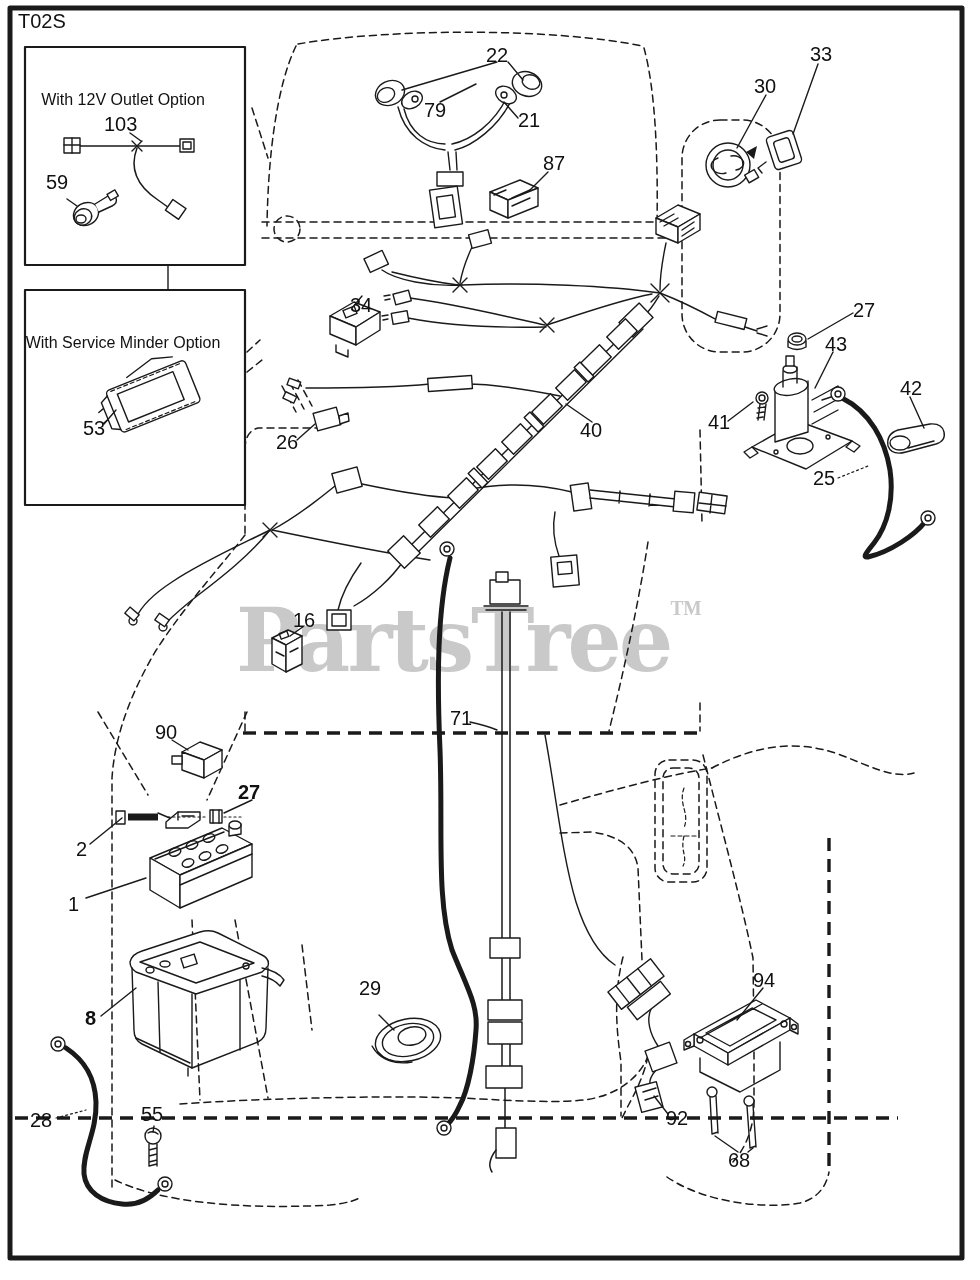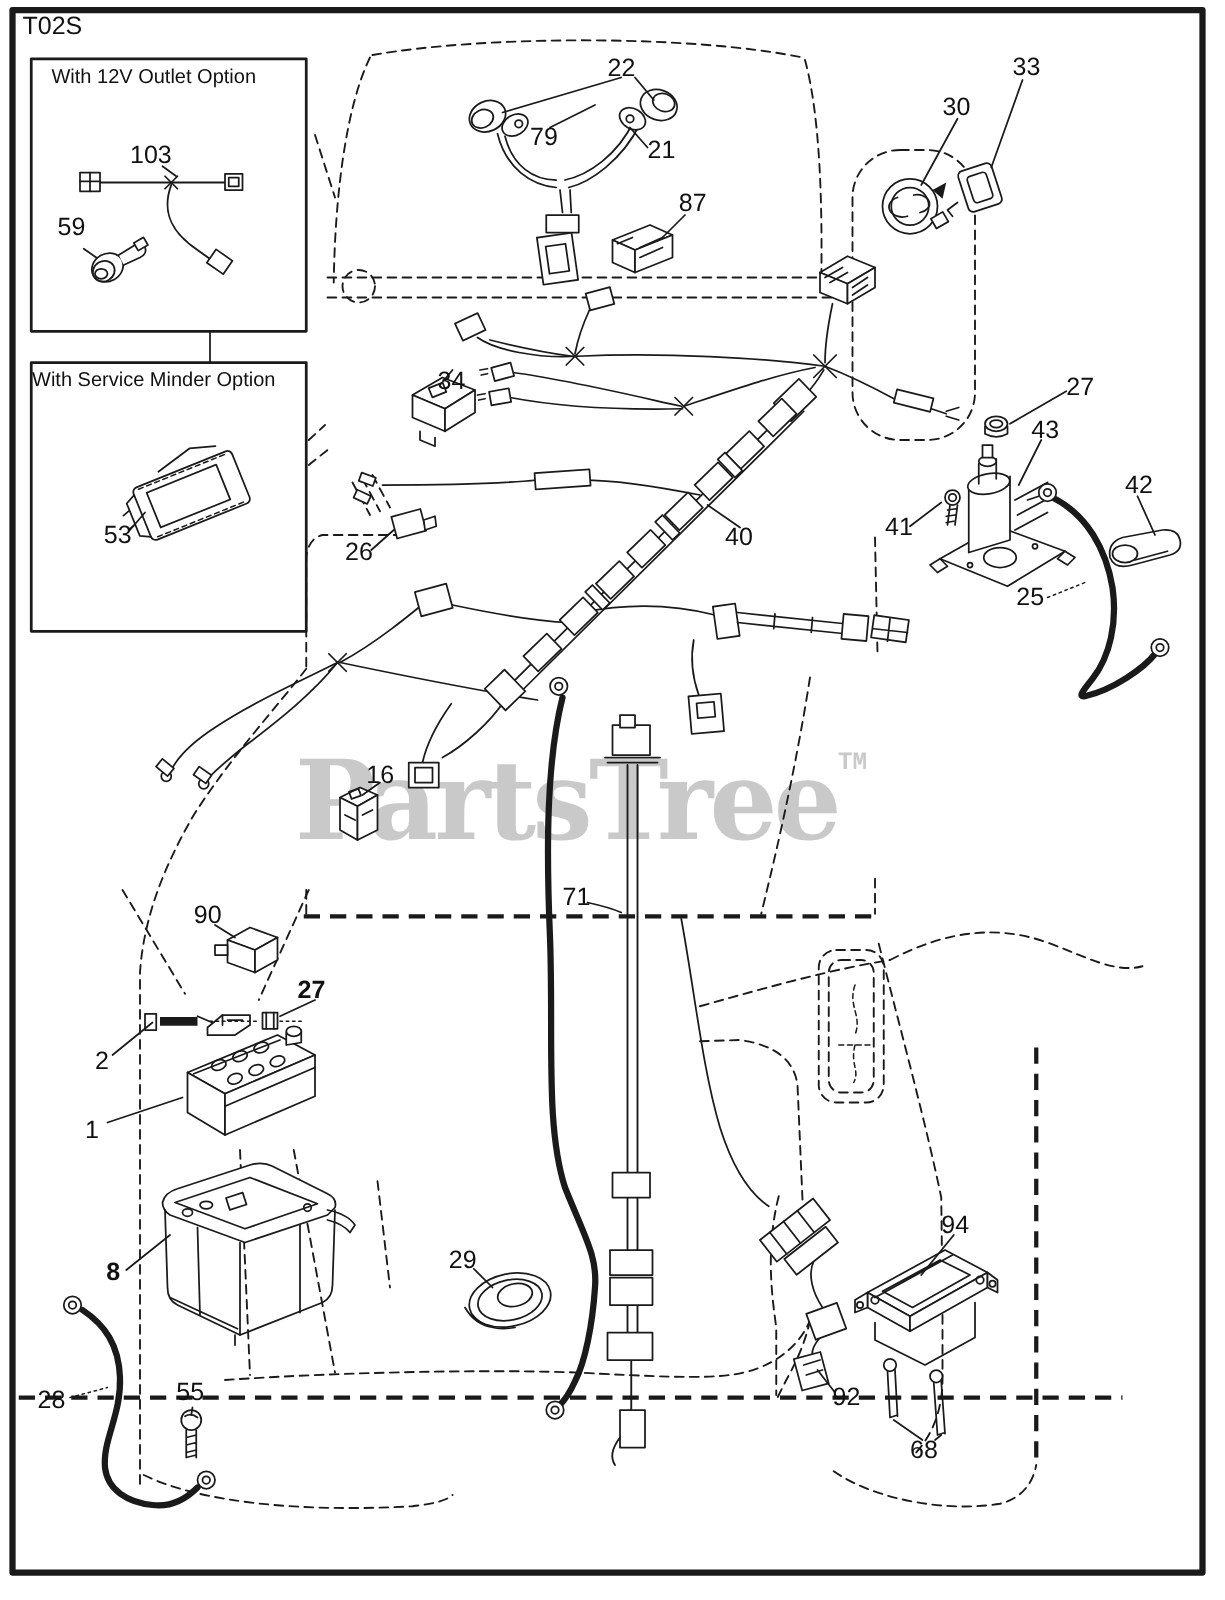--- a/index.html
+++ b/index.html
@@ -1,39 +1,39 @@
 <!DOCTYPE html>
 <html><head>
 <meta charset="utf-8">
 <style>
   html,body{margin:0;padding:0;background:#fff;}
   .page{position:relative;width:980px;height:1280px;background:#fff;overflow:hidden;
         font-family:"Liberation Sans",sans-serif;color:#111;}
   .wm{position:absolute;left:236px;top:588px;z-index:1;
       font-family:"DejaVu Serif",serif;font-weight:bold;font-size:88px;
       color:#c9c9c9;letter-spacing:-3px;white-space:nowrap;transform:scaleX(.97);transform-origin:left;}
-  .wm .tm{font-size:20px;letter-spacing:0;vertical-align:56px;font-family:Liberation Mono, monospace;}
+  .wm .tm{font-size:20px;letter-spacing:0;vertical-align:56px;font-family:Liberation Serif, serif;}
   svg.art{position:absolute;left:0;top:0;z-index:2;}
   svg.art *{stroke:#1a1a1a;fill:none;stroke-width:1.4;stroke-linecap:round;stroke-linejoin:round;}
   svg.art .dl{stroke-dasharray:7 5;stroke-width:1.5;}
   svg.art .dh{stroke-dasharray:13 8;stroke-width:3.4;stroke-linecap:butt;}
   svg.art .dd{stroke-dasharray:4 3;stroke-width:1.2;}
   svg.art .xm{stroke-width:2.8;}
   svg.art .w{stroke-width:1.5;}
   svg.art .cb{stroke-width:5;}
   svg.art .cb7{stroke-width:7;stroke-linecap:butt;}
   svg.art .f{fill:#fff;}
   svg.art .fd{fill:#1a1a1a;stroke:none;}
   svg.art .ld{stroke-width:1.1;}
   svg.art .dot{stroke-dasharray:2 3;stroke-width:1.2;}
   svg.art .bx{stroke-width:2.2;}
   .co{position:absolute;z-index:3;font-size:20px;line-height:1;color:#111;white-space:nowrap;}
   .co.b{font-weight:bold;}
   .code{position:absolute;left:18px;top:10px;z-index:3;font-size:20px;}
-  .inset-title{position:absolute;z-index:3;left:25px;width:196px;text-align:center;font-size:16px;white-space:nowrap;}
+  .inset-title{position:absolute;z-index:3;left:25px;width:196px;text-align:center;font-size:16px;white-space:nowrap;margin-top:38px;}
 </style>
 </head>
 <body>
 
 <div class="page">
 
   <div class="wm"><span>PartsTree</span><span class="tm">TM</span></div>
 
   <svg class="art" width="980" height="1280" viewBox="0 0 980 1280">
 
@@ -467,21 +467,21 @@
   <span class="co" style="left:350px;top:295px">34</span>
   <span class="co" style="left:276px;top:432px">26</span>
   <span class="co" style="left:580px;top:420px">40</span>
   <span class="co" style="left:293px;top:610px">16</span>
   <span class="co" style="left:155px;top:722px">90</span>
   <span class="co b" style="left:238px;top:782px">27</span>
   <span class="co" style="left:76px;top:839px">2</span>
   <span class="co" style="left:68px;top:894px">1</span>
   <span class="co b" style="left:85px;top:1008px">8</span>
   <span class="co" style="left:450px;top:708px">71</span>
-  <span class="co" style="left:359px;top:998px">29</span>
+  <span class="co" style="left:359px;top:978px">29</span>
   <span class="co" style="left:30px;top:1110px">28</span>
   <span class="co" style="left:141px;top:1104px">55</span>
   <span class="co" style="left:666px;top:1108px">92</span>
   <span class="co" style="left:753px;top:970px">94</span>
   <span class="co" style="left:728px;top:1150px">68</span>
   <span class="co" style="left:104px;top:114px">103</span>
   <span class="co" style="left:46px;top:172px">59</span>
   <span class="co" style="left:83px;top:418px">53</span>
 
 </div>

